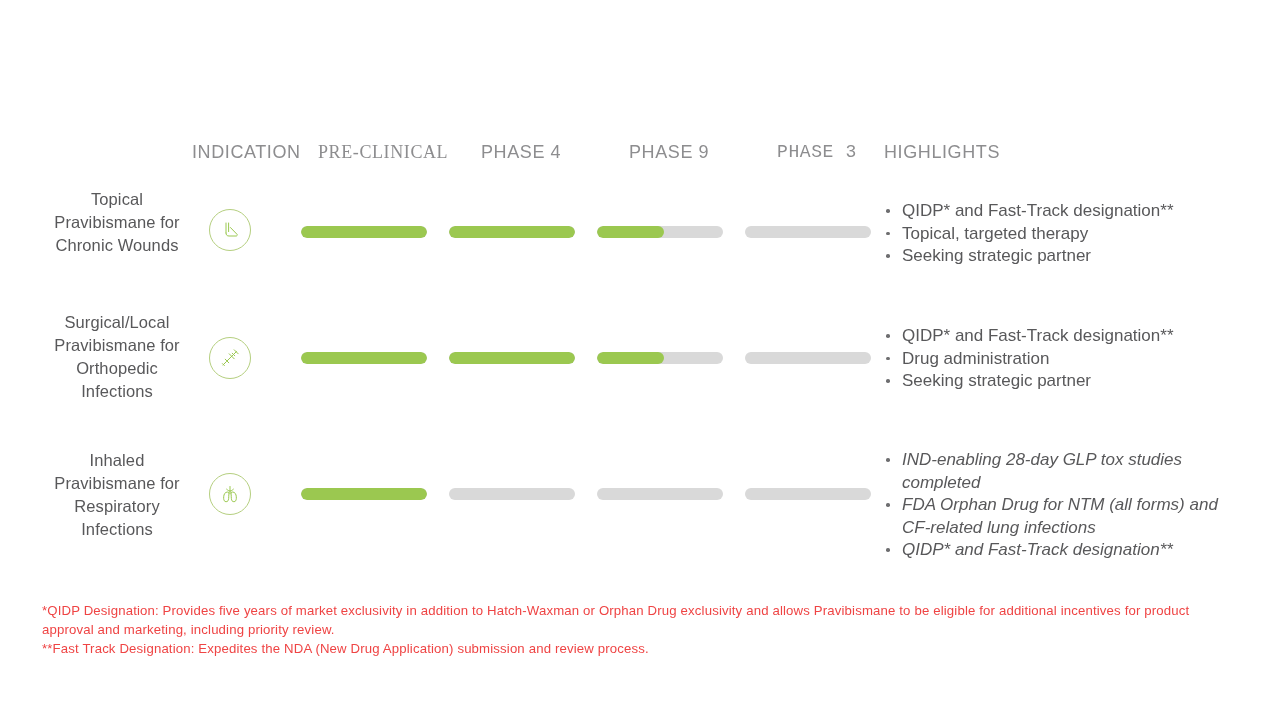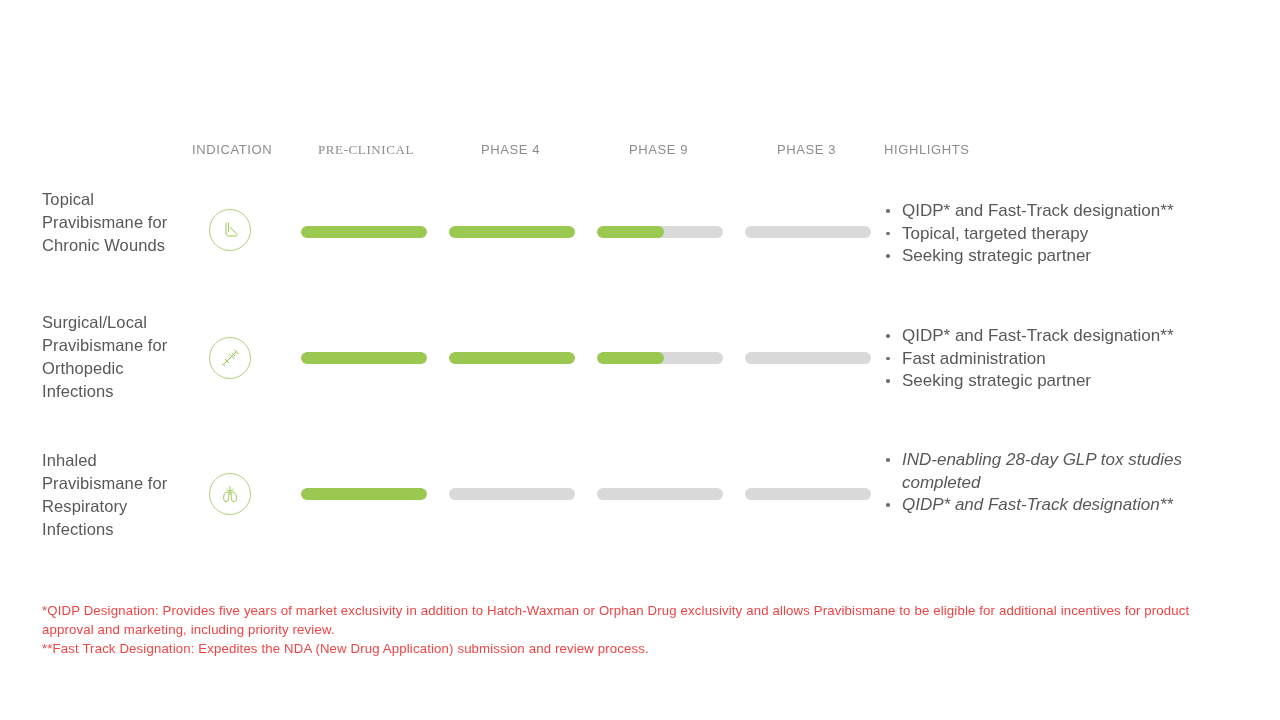--- a/index.html
+++ b/index.html
@@ -26,31 +26,31 @@
   
   .col-headers {
     position: absolute;
     left: 0;
     top: 142px;
     width: 1280px;
     height: 24px;
   }
   .col-header {
     position: absolute;
-    font-size: 13px;
+    font-size: 18px;
     letter-spacing: 0.6px;
     color: #8d8d8f;
     white-space: nowrap;
     top: 0;
   }
   .ch-indication  { left: 192px; }
   .ch-preclinical { left: 318px; font-family: Liberation Serif, serif; }
   .ch-phase1      { left: 481px; }
   .ch-phase2      { left: 629px; }
-  .ch-phase3      { left: 777px; }
+  .ch-phase3      { left: 777px; font-family: Liberation Mono, monospace; }
   .ch-highlights  { left: 884px; }
 
   
   .row {
     position: absolute;
     left: 0;
     width: 1280px;
   }
   .row-1 { top: 188px; }
   .row-2 { top: 311px; }
@@ -58,20 +58,21 @@
 
   .row-label {
     position: absolute;
     left: 42px;
     top: 0;
     width: 150px;
     font-size: 16.5px;
     line-height: 23px;
     color: #58585a;
     letter-spacing: 0.1px;
+    text-align: center;
   }
 
   .icon-badge {
     position: absolute;
     left: 209px;
     width: 42px;
     height: 42px;
     border-radius: 50%;
     border: 1px solid #b5cf7f;
     box-sizing: border-box;
@@ -208,21 +209,21 @@
       </div>
     <div class="bar bar-c1">
         <span class="fill" style="width: 100%;"></span>
       </div>
     <div class="bar bar-c2">
         <span class="fill" style="width: 53%;"></span>
       </div>
     <div class="bar bar-c3"></div>
     <div class="highlights">
       <div class="hl-item"><span class="dot"></span><span>QIDP* and Fast-Track designation**</span></div>
-      <div class="hl-item"><span class="dot"></span><span>Fast administration</span></div>
+      <div class="hl-item"><span class="dot"></span><span>Drug administration</span></div>
       <div class="hl-item"><span class="dot"></span><span>Seeking strategic partner</span></div>
     </div>
   </div>
 
   <div class="row row-3">
     <div class="row-label">Inhaled Pravibismane for Respiratory Infections</div>
     <div class="icon-badge">
       <svg width="24" height="24" viewBox="0 0 24 24" fill="none" stroke="#9bc850" stroke-width="1" stroke-linecap="round" stroke-linejoin="round">
         <path d="M12 4.5 L12 12"></path>
         <path d="M12 9 C11 9 9.6 8.2 8.6 7.2"></path>
@@ -232,20 +233,21 @@
       </svg>
     </div>
     <div class="bar bar-c0">
         <span class="fill" style="width: 100%;"></span>
       </div>
     <div class="bar bar-c1"></div>
     <div class="bar bar-c2"></div>
     <div class="bar bar-c3"></div>
     <div class="highlights">
       <div class="hl-item"><span class="dot"></span><span>IND-enabling 28-day GLP tox studies completed</span></div>
+      <div class="hl-item"><span class="dot"></span><span>FDA Orphan Drug for NTM (all forms) and CF-related lung infections</span></div>
       <div class="hl-item"><span class="dot"></span><span>QIDP* and Fast-Track designation**</span></div>
     </div>
   </div>
 
   <div class="footnotes">
     <p>*QIDP Designation: Provides five years of market exclusivity in addition to Hatch-Waxman or Orphan Drug exclusivity and allows Pravibismane to be eligible for additional incentives for product approval and marketing, including priority review.</p>
     <p>**Fast Track Designation: Expedites the NDA (New Drug Application) submission and review process.</p>
   </div>
 
 </div>

